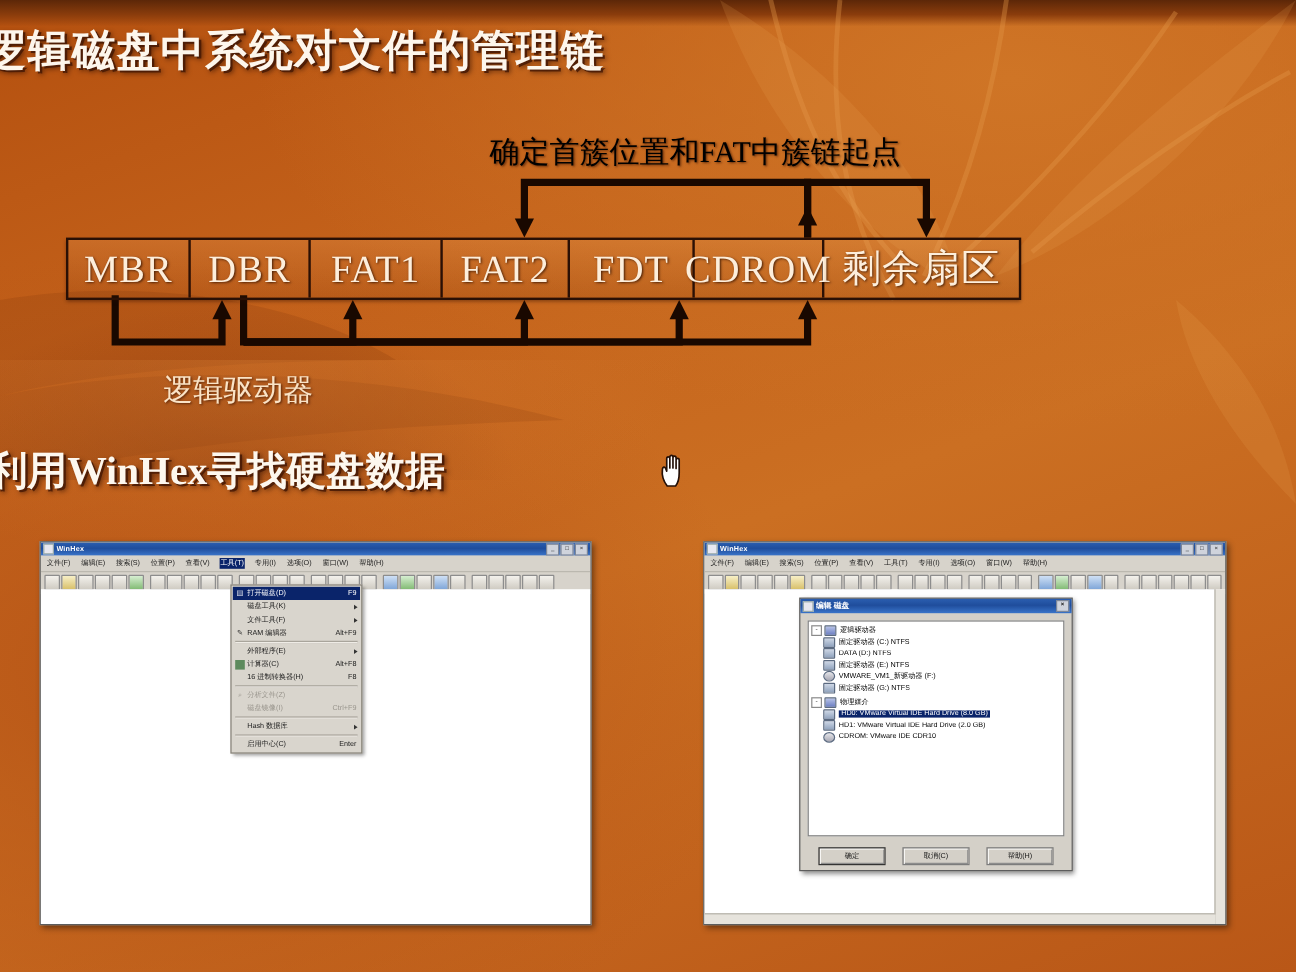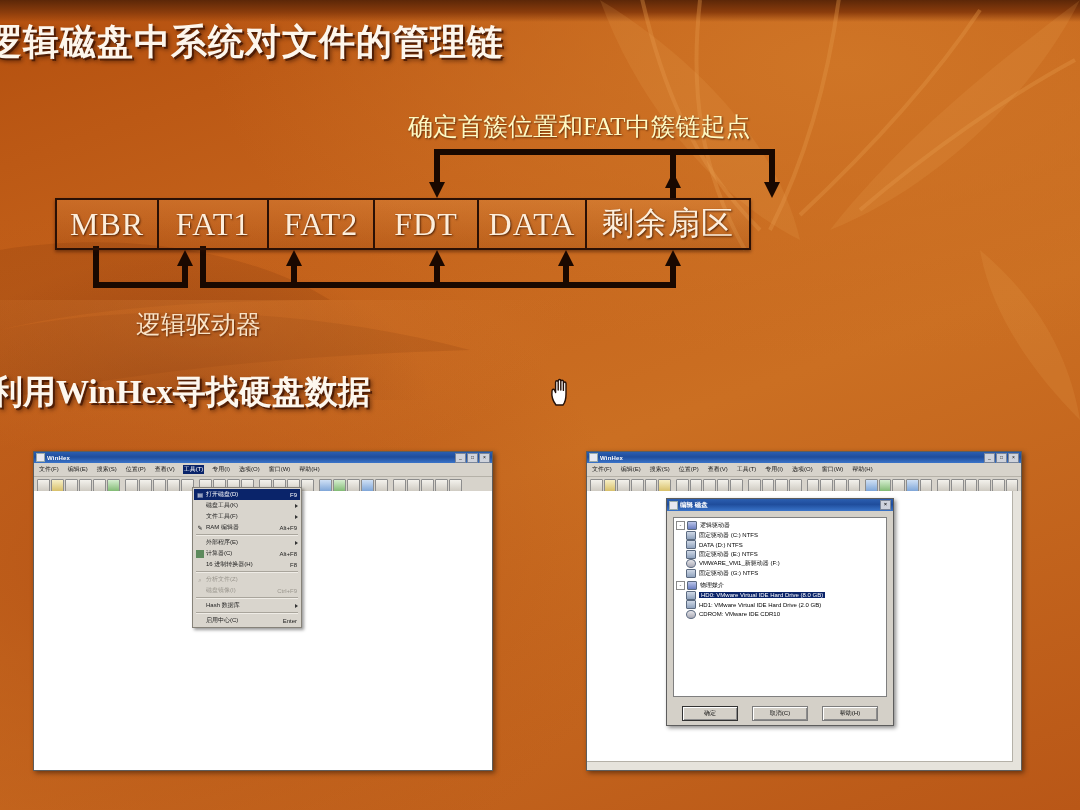--- a/index.html
+++ b/index.html
@@ -42,21 +42,21 @@
     text-shadow:2px 2px 0 rgba(70,25,5,.85), 3px 3px 4px rgba(40,12,0,.6);
   }
   .subhead {
     position:absolute; left:-10px; top:370px;
     font-size:33px; font-weight:bold; color:#fdf7ee;
     white-space:nowrap;
     text-shadow:2px 2px 0 rgba(70,25,5,.85), 3px 3px 4px rgba(40,12,0,.6);
   }
   .caption-top {
     position:absolute; left:408px; top:110px;
-    font-size:25px; color:#fef9c3; white-space:nowrap;
+    font-size:25px; color:#000000; white-space:nowrap;
     text-shadow:1px 1px 2px rgba(60,20,0,.75);
   }
   .caption-bottom {
     position:absolute; left:136px; top:308px;
     font-size:25px; color:#fae3c6; white-space:nowrap;
     text-shadow:1px 1px 2px rgba(60,20,0,.75);
   }
 
   
   #bar {
@@ -261,24 +261,25 @@
     <polygon points="185,250 177,266 193,266"></polygon>
     <polygon points="294,250 286,266 302,266"></polygon>
     <polygon points="437,250 429,266 445,266"></polygon>
     <polygon points="566,250 558,266 574,266"></polygon>
     <polygon points="673,250 665,266 681,266"></polygon>
   </g>
 </svg>
 
 <div id="bar">
   <div class="cell" style="width:100px">MBR</div>
+  <div class="cell" style="width:98px">DBR</div>
   <div class="cell" style="width:108px">FAT1</div>
   <div class="cell" style="width:104px">FAT2</div>
   <div class="cell" style="width:102px">FDT</div>
-  <div class="cell" style="width:106px">DATA</div>
+  <div class="cell" style="width:106px">CDROM</div>
   <div class="cell" style="width:162px">剩余扇区</div>
 </div>
 
 <svg id="cursor" viewBox="0 0 24 28">
   <path d="M7 27 C3 22 2.5 17 3 13 C3.2 11 5 10.6 5.6 12.2 L6.6 14.6 L6.6 4.2 C6.6 2.3 9.2 2.3 9.2 4.2 L9.2 12 L9.2 3 C9.2 1 11.8 1 11.8 3 L11.8 12 L11.8 3.6 C11.8 1.7 14.4 1.7 14.4 3.6 L14.4 12.4 L14.4 5.4 C14.4 3.6 17 3.6 17 5.4 L17 16 C17 21 16 24.5 14 27 Z" fill="#ffffff" stroke="#241007" stroke-width="1.4" stroke-linejoin="round"></path>
 </svg>
 
 <div class="win" style="left:33px; top:451px; width:458px; height:318px;">
   <div class="titlebar">
     <div class="ticon"></div>

